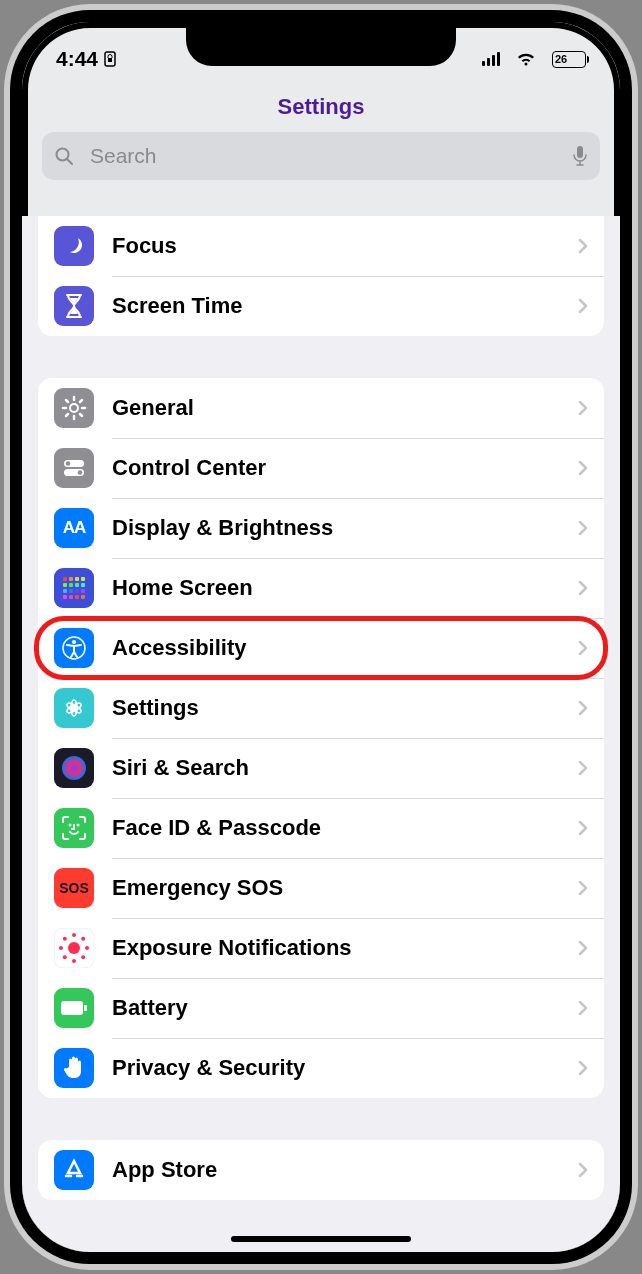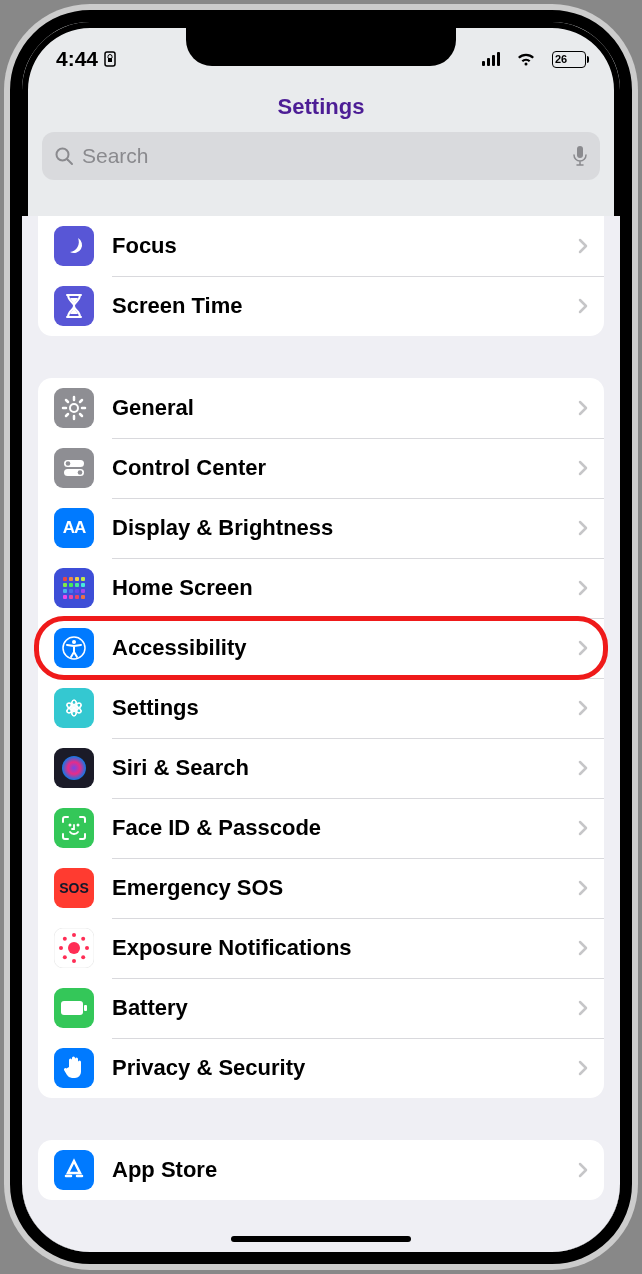--- a/index.html
+++ b/index.html
@@ -67,21 +67,21 @@
   }
   .header-title { font-size: 22px; font-weight: 700; color:#4c1d95; }
   .search-bar {
     margin: 0 20px 14px;
     background: rgba(120,120,128,0.14);
     border-radius: 12px;
     height: 48px;
     display: flex;
     align-items: center;
     padding: 0 12px;
-    gap: 8px;
+    gap: 16px;
   }
   .search-bar .search-text {
     flex: 1;
     color: #8a8a8e;
     font-size: 21px;
   }
   .content {
     position: absolute;
     top: 194px; bottom: 0; left:0; right:0;
     overflow: hidden;

